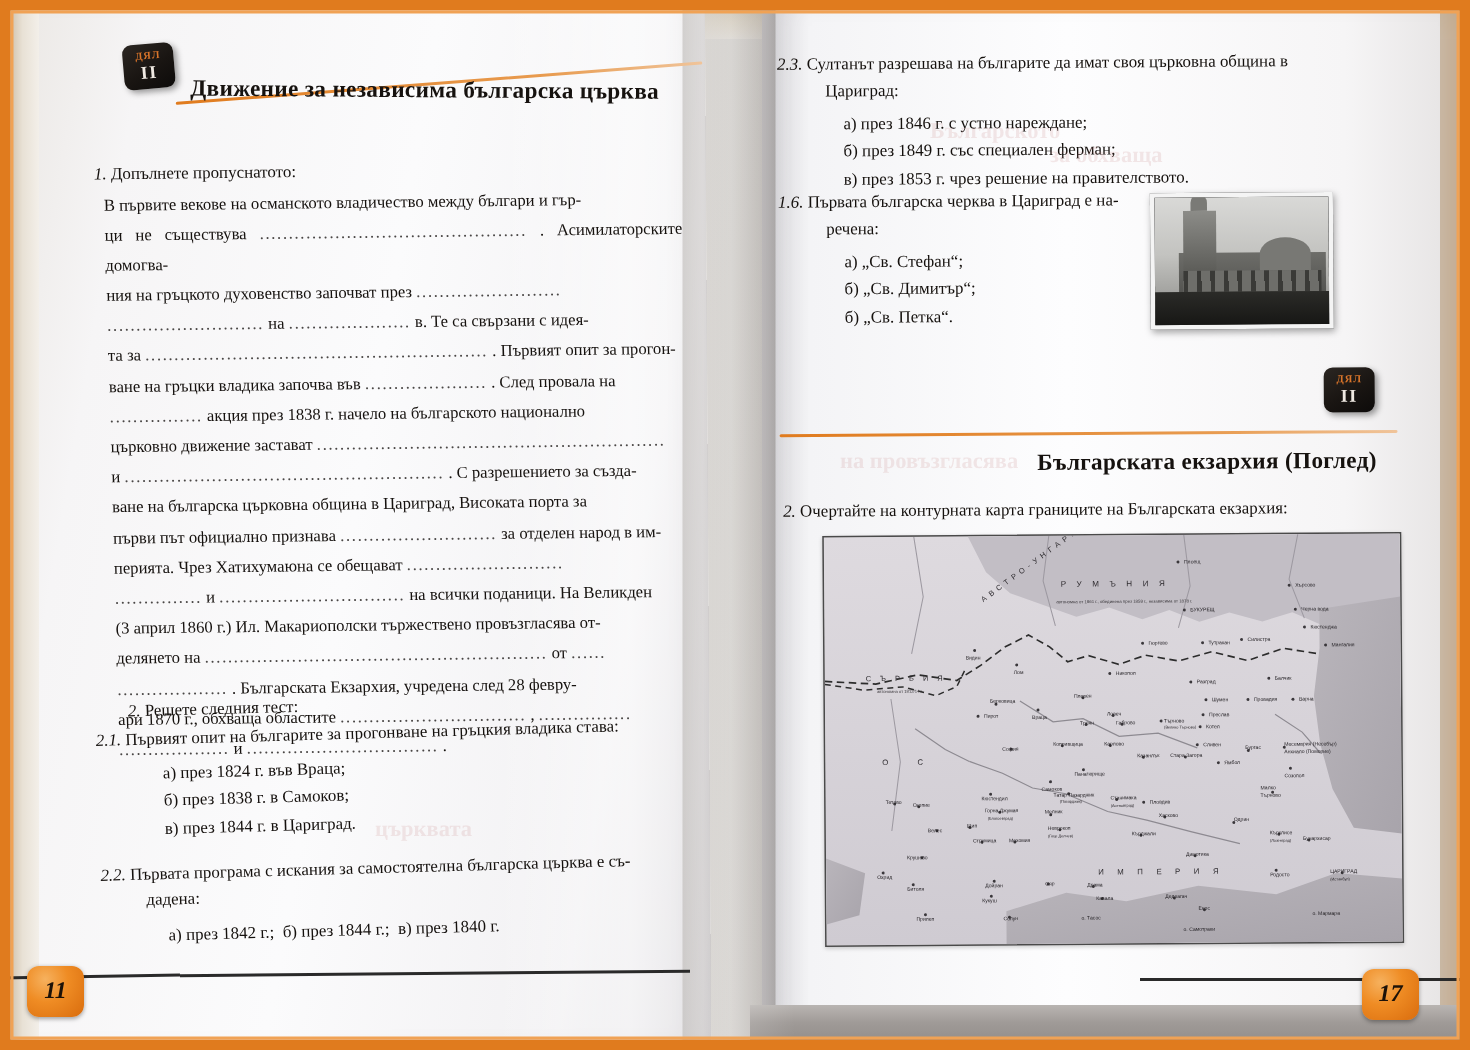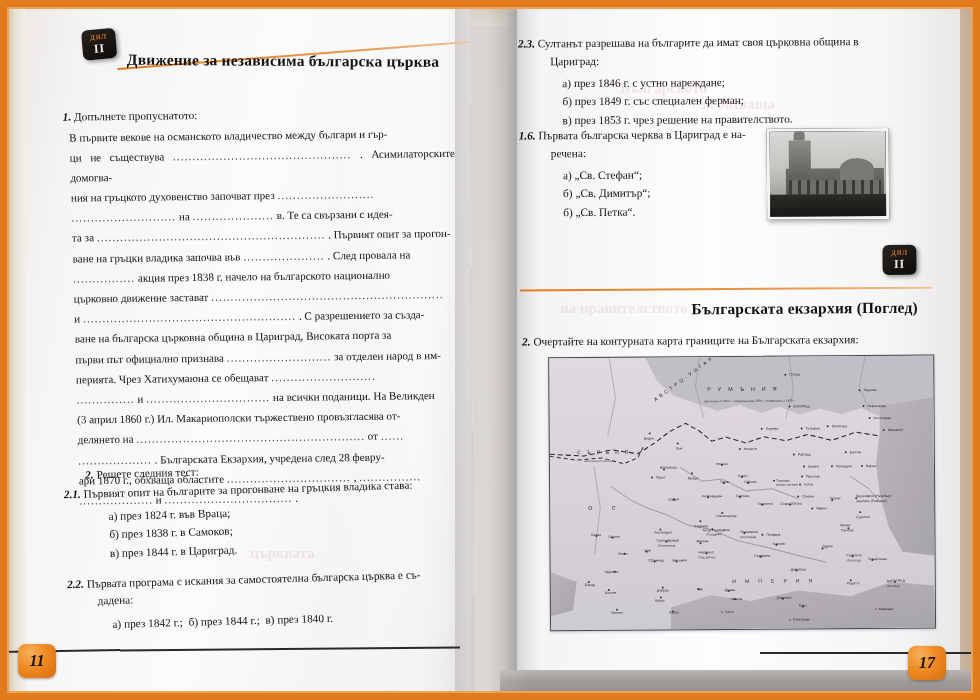--- a/index.html
+++ b/index.html
@@ -122,21 +122,21 @@
     height:2px;background:linear-gradient(90deg,#e07b1e 0%,#e89b4f 70%,#f0c49a 100%);
     border-radius:1px;
   }
 
   .sec-title{
     font-family:"Liberation Serif",serif;
     font-weight:700;font-size:15.5px;color:#16120f;letter-spacing:.2px;
   }
 
   .q{font-size:11.3px;color:#15110e;line-height:1.55;}
-  .qnum{font-weight:700;font-style:italic;}
+  .qnum{font-weight:400;font-style:italic;}
   .opt{font-size:11.3px;color:#15110e;line-height:1.62;}
 
   
   .fill{font-size:11.1px;line-height:1.82;color:#16120f;text-align:justify;}
   .dots{letter-spacing:1.1px;color:#4a4746;}
 
   
   .left-block{
     transform:skewY(0.9deg) rotate(0.4deg);
     transform-origin:0 0;
@@ -219,21 +219,21 @@
   <div class="desk-right"></div>
 
   <div class="page page-left"></div>
   <div class="page page-right"></div>
   <div class="page-edge-left"></div>
   <div class="gutter"></div>
   <div class="shelf-bottom"></div>
 
   <div class="ghost" style="left:620px;top:80px;">Българското</div>
   <div class="ghost" style="left:700px;top:96px;">за обхваща</div>
-  <div class="ghost" style="left:560px;top:300px;">на правителството</div>
+  <div class="ghost" style="left:560px;top:300px;">на провъзгласява</div>
   <div class="ghost" style="left:250px;top:545px;">църквата</div>
 
   <div class="content left-content">
 
     <div class="dyal-badge" style="left:52px;top:14px;transform:rotate(-3deg);">
       <span class="d1">ДЯЛ</span>
       <span class="d2">II</span>
     </div>
 
     <div class="rule" style="position:absolute;left:86px;top:46px;width:352px;transform:rotate(-2.4deg);"></div>

